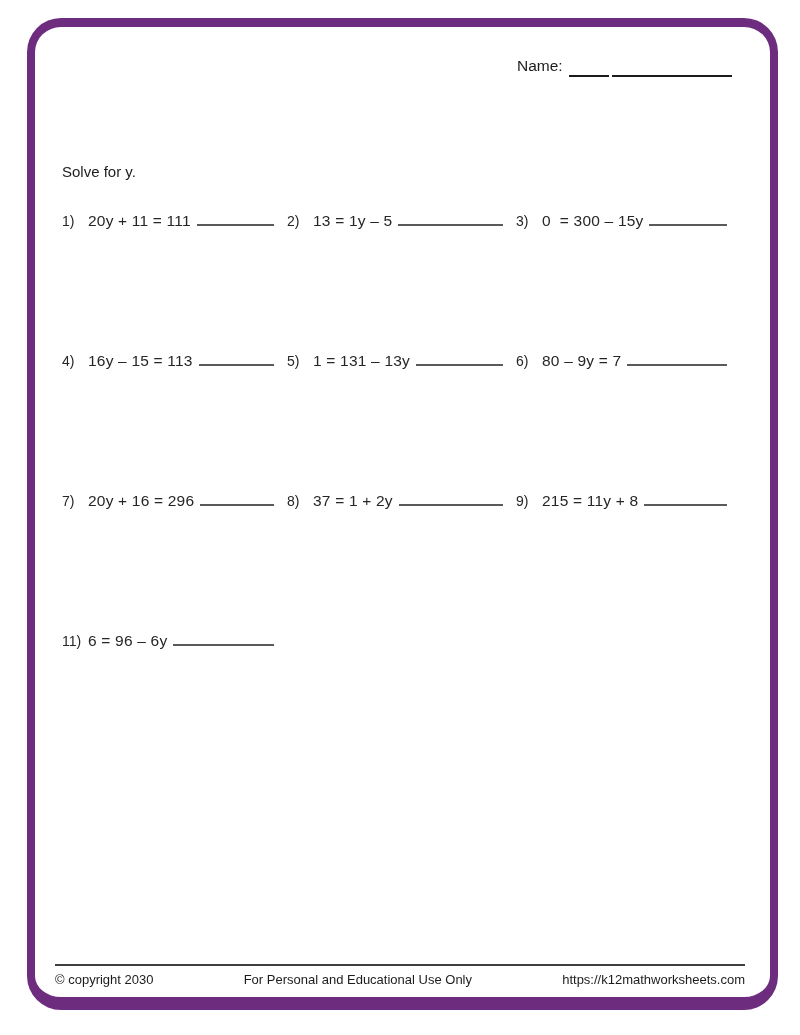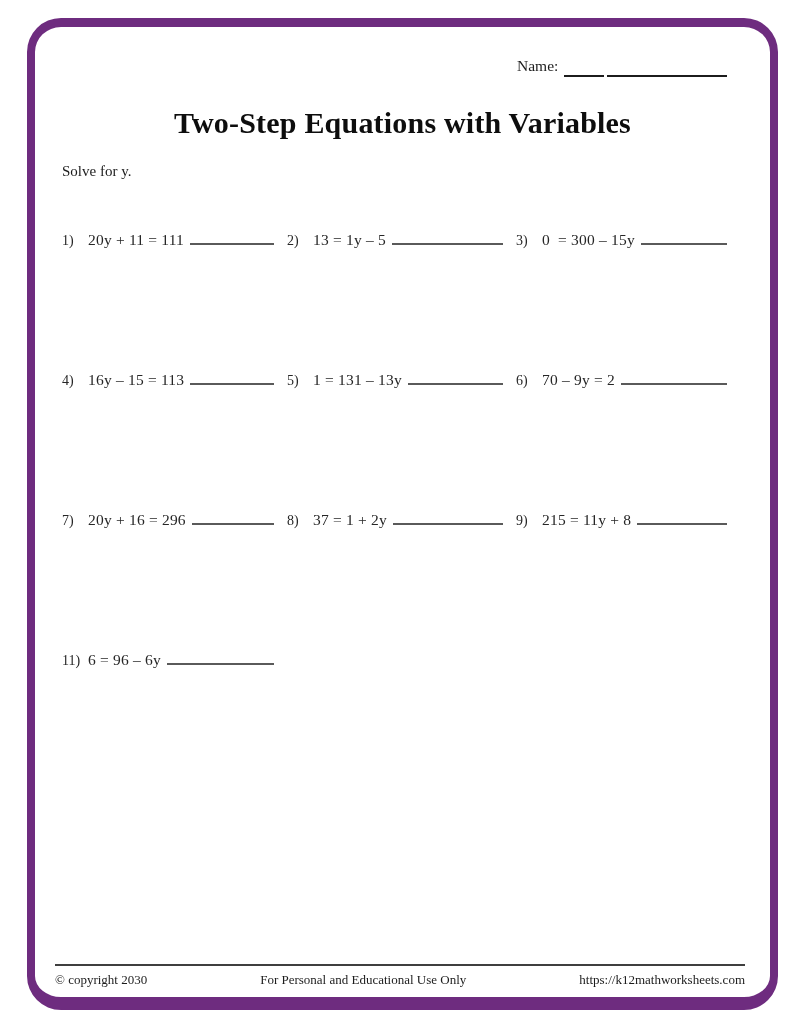--- a/index.html
+++ b/index.html
@@ -2,21 +2,21 @@
 <html style="--accent: #6e2c7f;"><head>
 <meta charset="utf-8">
 <style>
   :root { --accent: #6e2c7f; }
   html, body { margin: 0; padding: 0; background: #ffffff; }
   .page {
     position: relative;
     width: 800px;
     height: 1035px;
     background: #ffffff;
-    font-family: Liberation Serif, serif;
+    font-family: Liberation Sans, sans-serif;
     overflow: hidden;
   }
   .frame {
     position: absolute;
     left: 27px;
     top: 18px;
     width: 751px;
     height: 992px;
     box-sizing: border-box;
     border: 8px solid var(--accent);
@@ -79,21 +79,20 @@
   }
   .pnum {
     font-size: 14px;
     min-width: 26px;
     flex-shrink: 0;
     color: #262626;
   }
   .eq {
     white-space: pre;
     letter-spacing: 0.2px;
-    margin-top: 19px;
   }
   .blank {
     flex: 1;
     min-width: 20px;
     height: 0;
     margin-left: 6px;
     margin-bottom: -5px;
     border-bottom: 2px solid #5a5a5a;
   }
   .footer-sep {
@@ -121,21 +120,20 @@
 <div class="page">
 
   <div class="frame"></div>
 
   <div class="name-row">
     <span class="name-label">Name:</span>
     <span class="name-line seg1"></span>
     <span class="name-line seg2"></span>
   </div>
 
-  <div class="title">Two-Step Equations with Variables</div>
 
   <div class="instruction">Solve for y.</div>
 
   <div class="problems">
     <div class="cell">
       <span class="pnum">1)</span>
       <span class="eq">20y + 11 = 111</span>
       <span class="blank"></span>
     </div>
     <div class="cell">
@@ -153,21 +151,21 @@
       <span class="eq">16y – 15 = 113</span>
       <span class="blank"></span>
     </div>
     <div class="cell">
       <span class="pnum">5)</span>
       <span class="eq">1 = 131 – 13y</span>
       <span class="blank"></span>
     </div>
     <div class="cell">
       <span class="pnum">6)</span>
-      <span class="eq">70 – 9y = 2</span>
+      <span class="eq">80 – 9y = 7</span>
       <span class="blank"></span>
     </div>
     <div class="cell">
       <span class="pnum">7)</span>
       <span class="eq">20y + 16 = 296</span>
       <span class="blank"></span>
     </div>
     <div class="cell">
       <span class="pnum">8)</span>
       <span class="eq">37 = 1 + 2y</span>

